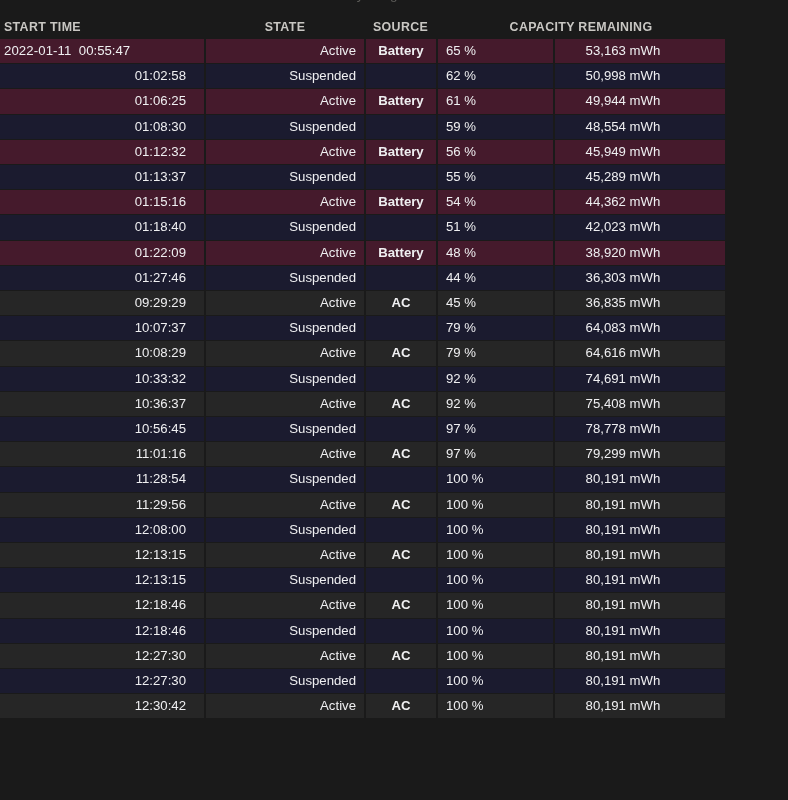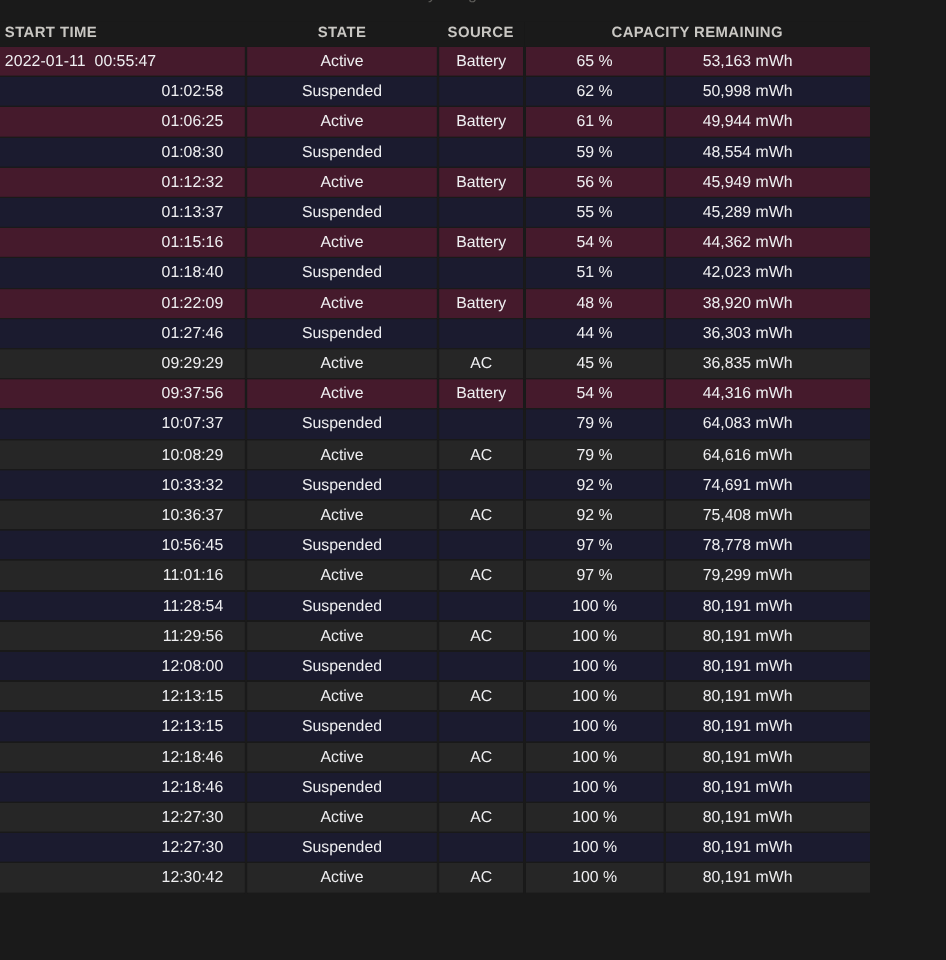--- a/index.html
+++ b/index.html
@@ -74,23 +74,23 @@
     border-bottom: 1px solid #1a1a1a;
     white-space: nowrap;
     overflow: hidden;
     font-size: 13.2px;
     color: #efeff1;
   }
   tbody td:last-child { border-right: none; }
 
   td.cell-time   { text-align: right; padding-right: 18px; }
   td.cell-time.with-date { text-align: left; padding-left: 4px; }
-  td.cell-state  { text-align: center; }
-  td.cell-source { text-align: center; }
-  td.cell-pct    { text-align: center; }
+  td.cell-state  { text-align: right; }
+  td.cell-source { text-align: center; font-weight: bold; }
+  td.cell-pct    { text-align: left; }
   td.cell-cap    { text-align: center; padding-right: 42px; }
 
   tr.row-battery td { background: #451a2c; }
   tr.row-suspended td { background: #1b1b2f; }
   tr.row-ac td { background: #262626; }
 
   .date-part { letter-spacing: .1px; }
 </style>
 </head>
 <body>
@@ -186,27 +186,20 @@
           <td class="cell-pct">44 %</td>
           <td class="cell-cap">36,303 mWh</td>
         </tr>
         <tr class="row-ac">
           <td class="cell-time">09:29:29</td>
           <td class="cell-state">Active</td>
           <td class="cell-source">AC</td>
           <td class="cell-pct">45 %</td>
           <td class="cell-cap">36,835 mWh</td>
         </tr>
-        <tr class="row-battery">
-          <td class="cell-time">09:37:56</td>
-          <td class="cell-state">Active</td>
-          <td class="cell-source">Battery</td>
-          <td class="cell-pct">54 %</td>
-          <td class="cell-cap">44,316 mWh</td>
-        </tr>
         <tr class="row-suspended">
           <td class="cell-time">10:07:37</td>
           <td class="cell-state">Suspended</td>
           <td class="cell-source"></td>
           <td class="cell-pct">79 %</td>
           <td class="cell-cap">64,083 mWh</td>
         </tr>
         <tr class="row-ac">
           <td class="cell-time">10:08:29</td>
           <td class="cell-state">Active</td>

